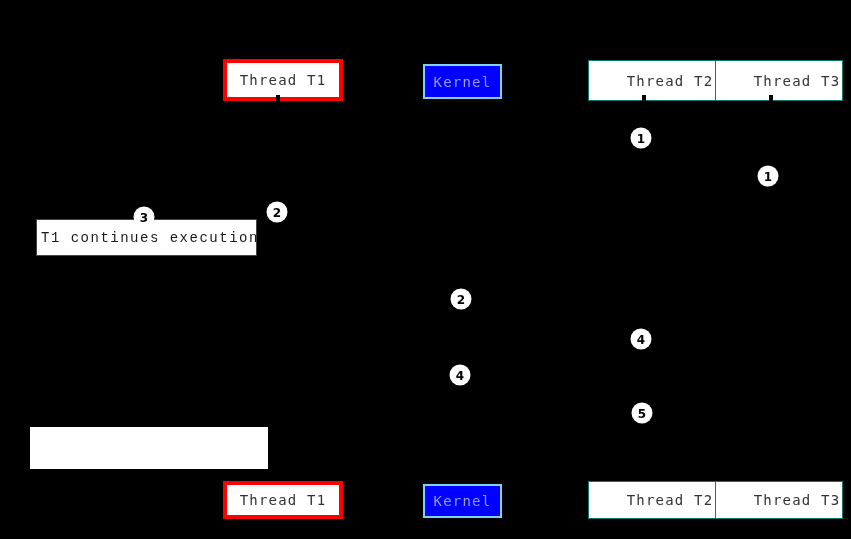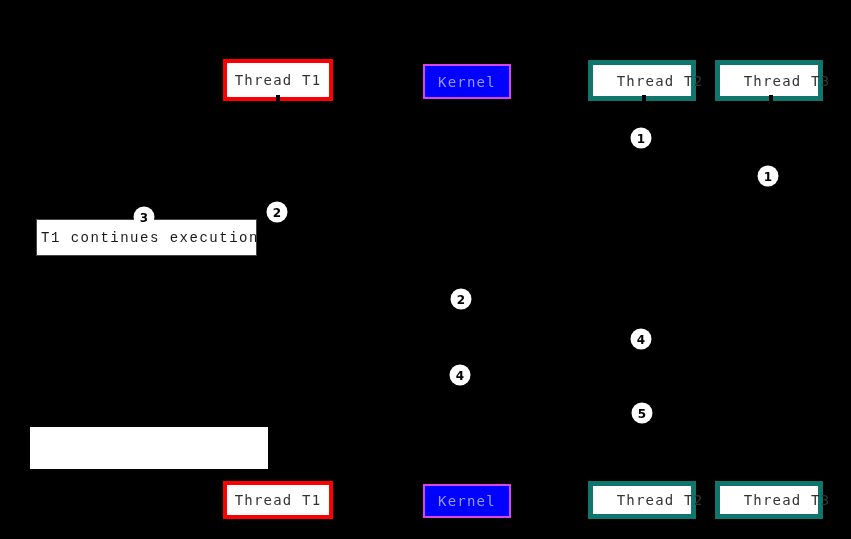--- a/index.html
+++ b/index.html
@@ -34,26 +34,26 @@
     display: flex;
     align-items: center;
     justify-content: center;
     box-sizing: border-box;
     background: #ffffff;
     color: #333333;
     font: 14px "DejaVu Sans Mono", monospace;
     letter-spacing: 1.2px;
     white-space: nowrap;
   }
-  .thread { width: 110px; height: 42px; border: 4px solid #ff0000; }
-  .t2t3   { width: 108px; height: 41px; border: 5px solid #0f766e; padding-left: 36px; }
+  .thread { width: 120px; height: 42px; border: 4px solid #ff0000; }
+  .t2t3   { width: 128px; height: 41px; border: 1px solid #0f766e; padding-left: 36px; }
   .kernel {
-    width: 88px; height: 35px;
+    width: 79px; height: 35px;
     background: #0000ff;
-    border: 2px solid #d946ef;
+    border: 2px solid #7dd3fc;
     color: #9a9aff;
   }
 
   #t1-top     { left: 223px; top: 59px;  }
   #kernel-top { left: 423px; top: 64px;  }
   #t2-top     { left: 588px; top: 60px;  }
   #t3-top     { left: 715px; top: 60px;  }
 
   #t1-bot     { left: 223px; top: 481px; height: 38px; }
   #kernel-bot { left: 423px; top: 484px; height: 34px; }

